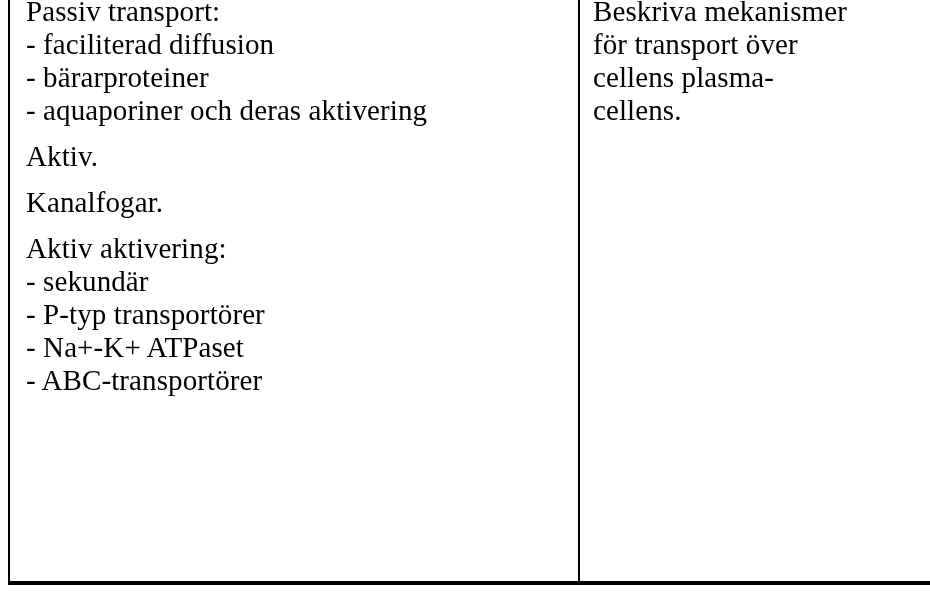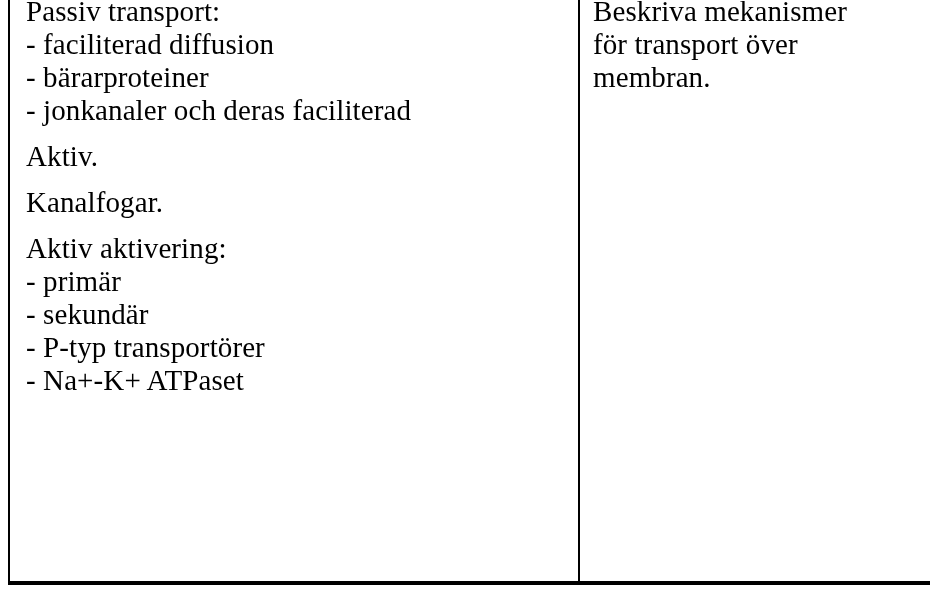--- a/index.html
+++ b/index.html
@@ -69,47 +69,48 @@
 <div class="page">
   <div class="table-row">
 
     <div class="cell cell-left">
       <div class="cell-inner">
 
         <div class="para">
           <div class="line">Passiv transport:</div>
           <div class="line">- faciliterad diffusion</div>
           <div class="line">- bärarproteiner</div>
-          <div class="line">- jonkanaler och deras faciliterad</div>
+          <div class="line">- aquaporiner och deras aktivering</div>
         </div>
 
         <div class="para">
           <div class="line">Aktiv.</div>
         </div>
 
         <div class="para">
           <div class="line">Kanalfogar.</div>
         </div>
 
         <div class="para">
           <div class="line">Aktiv aktivering:</div>
-          <div class="line">- primär</div>
           <div class="line">- sekundär</div>
           <div class="line">- P-typ transportörer</div>
           <div class="line">- Na+-K+ ATPaset</div>
+          <div class="line">- ABC-transportörer</div>
         </div>
 
 
       </div>
     </div>
 
     <div class="cell cell-right">
       <div class="cell-inner">
         <div class="para">
           <div class="line">Beskriva mekanismer</div>
           <div class="line">för transport över</div>
-          <div class="line">membran.</div>
+          <div class="line">cellens plasma-</div>
+          <div class="line">cellens.</div>
         </div>
       </div>
     </div>
 
   </div>
 </div>
 
 </body></html>

